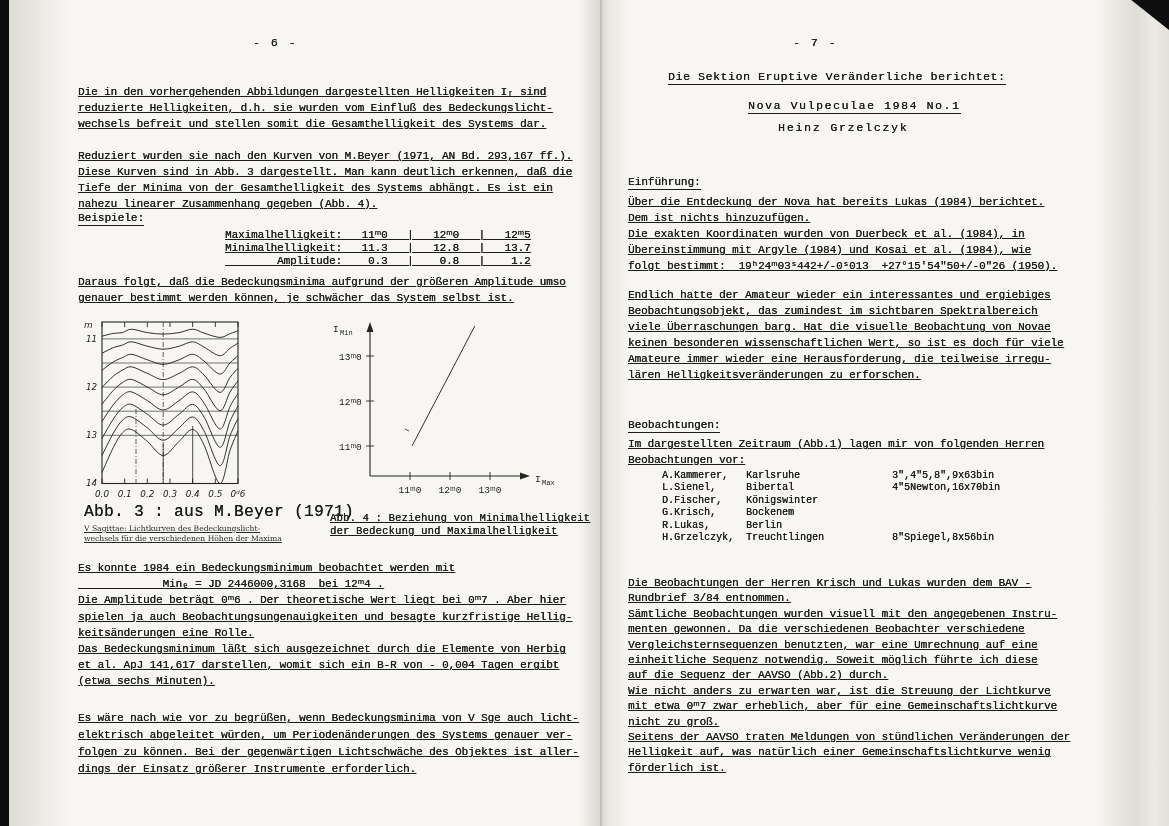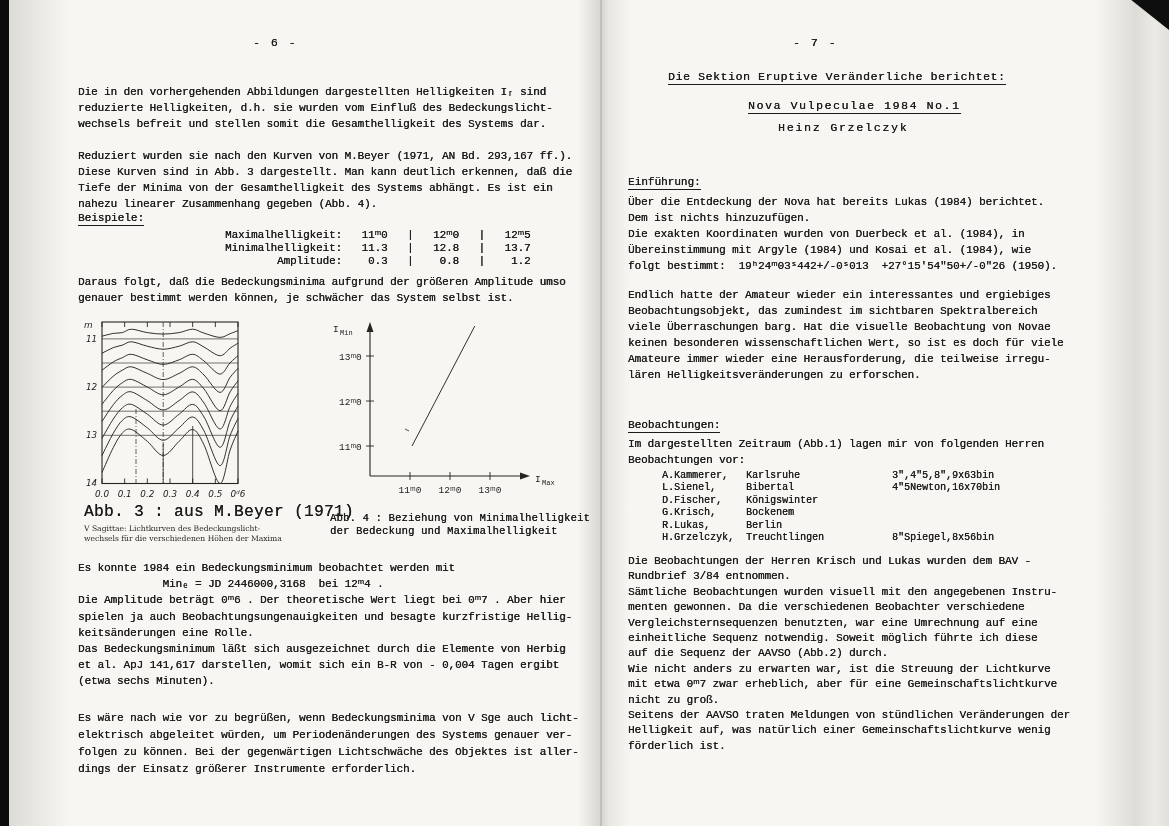--- a/index.html
+++ b/index.html
@@ -13,21 +13,21 @@
   .gutter{position:absolute;left:578px;top:0;width:52px;height:100%;
           background:linear-gradient(90deg,rgba(247,246,242,0),#d7d5cf 45%,#e9e7e2 60%,rgba(247,246,242,0));}
   .gutter-line{position:absolute;left:600px;top:0;width:2px;height:100%;background:rgba(150,148,142,.35);}
   .edge-right{position:absolute;right:0;top:0;width:74px;height:100%;
               background:linear-gradient(90deg,rgba(247,246,242,0),#dedcd6 55%,#eceae5 80%,#e2e0da);}
   .corner-tr{position:absolute;right:0;top:0;width:46px;height:30px;background:#0e0e0e;
              clip-path:polygon(18% 0,100% 0,100% 100%);}
   
   .block{position:absolute;}
   .line{white-space:pre;font-size:11px;line-height:16px;letter-spacing:-0.1px;
-        text-shadow:0.3px 0 0 currentColor;}
+        text-shadow:0.3px 0 0 currentColor;text-decoration:underline;}
   .lh162 .line{line-height:16.2px;}
   .lh17 .line{line-height:17px;}
   .lh154 .line{line-height:15.4px;}
   .lh155 .line{line-height:15.5px;}
   .pageno{font-size:11.5px;letter-spacing:2px;text-shadow:0.3px 0 0 currentColor;}
   .u{display:inline-block;border-bottom:1px solid #1c1c1c;padding-bottom:1px;}
   .label{font-size:11px;text-shadow:0.3px 0 0 currentColor;text-align:right;}
   .heading{font-size:11.5px;letter-spacing:0.6px;text-shadow:0.3px 0 0 currentColor;}
   .titleline{font-size:11.5px;letter-spacing:1.6px;text-shadow:0.3px 0 0 currentColor;}
   .author{font-size:11.5px;letter-spacing:1.8px;text-shadow:0.2px 0 0 currentColor;}
@@ -257,21 +257,21 @@
 
   <div class="block" style="left:662px;top:470px" data-name="observer-list">
       <div class="obs-row" data-name="observer-row"><span class="col-name" data-name="observer-name">A.Kammerer,</span><span class="col-city" data-name="observer-city">Karlsruhe</span><span class="col-instruments" data-name="observer-instruments">3",4"5,8",9x63bin</span></div>
       <div class="obs-row" data-name="observer-row"><span class="col-name" data-name="observer-name">L.Sienel,</span><span class="col-city" data-name="observer-city">Bibertal</span><span class="col-instruments" data-name="observer-instruments">4"5Newton,16x70bin</span></div>
       <div class="obs-row" data-name="observer-row"><span class="col-name" data-name="observer-name">D.Fischer,</span><span class="col-city" data-name="observer-city">Königswinter</span><span class="col-instruments" data-name="observer-instruments"></span></div>
       <div class="obs-row" data-name="observer-row"><span class="col-name" data-name="observer-name">G.Krisch,</span><span class="col-city" data-name="observer-city">Bockenem</span><span class="col-instruments" data-name="observer-instruments"></span></div>
       <div class="obs-row" data-name="observer-row"><span class="col-name" data-name="observer-name">R.Lukas,</span><span class="col-city" data-name="observer-city">Berlin</span><span class="col-instruments" data-name="observer-instruments"></span></div>
       <div class="obs-row" data-name="observer-row"><span class="col-name" data-name="observer-name">H.Grzelczyk,</span><span class="col-city" data-name="observer-city">Treuchtlingen</span><span class="col-instruments" data-name="observer-instruments">8"Spiegel,8x56bin</span></div>
     </div>
 
-  <div class="block lh154" style="left:628px;top:554px" data-name="observations-paragraphs">
+  <div class="block lh154" style="left:628px;top:576px" data-name="observations-paragraphs">
       <div class="line" data-name="text-line">Die Beobachtungen der Herren Krisch und Lukas wurden dem BAV -</div>
       <div class="line" data-name="text-line">Rundbrief 3/84 entnommen.</div>
       <div class="line" data-name="text-line">Sämtliche Beobachtungen wurden visuell mit den angegebenen Instru-</div>
       <div class="line" data-name="text-line">menten gewonnen. Da die verschiedenen Beobachter verschiedene</div>
       <div class="line" data-name="text-line">Vergleichsternsequenzen benutzten, war eine Umrechnung auf eine</div>
       <div class="line" data-name="text-line">einheitliche Sequenz notwendig. Soweit möglich führte ich diese</div>
       <div class="line" data-name="text-line">auf die Sequenz der AAVSO (Abb.2) durch.</div>
       <div class="line" data-name="text-line">Wie nicht anders zu erwarten war, ist die Streuung der Lichtkurve</div>
       <div class="line" data-name="text-line">mit etwa 0ᵐ7 zwar erheblich, aber für eine Gemeinschaftslichtkurve</div>
       <div class="line" data-name="text-line">nicht zu groß.</div>

